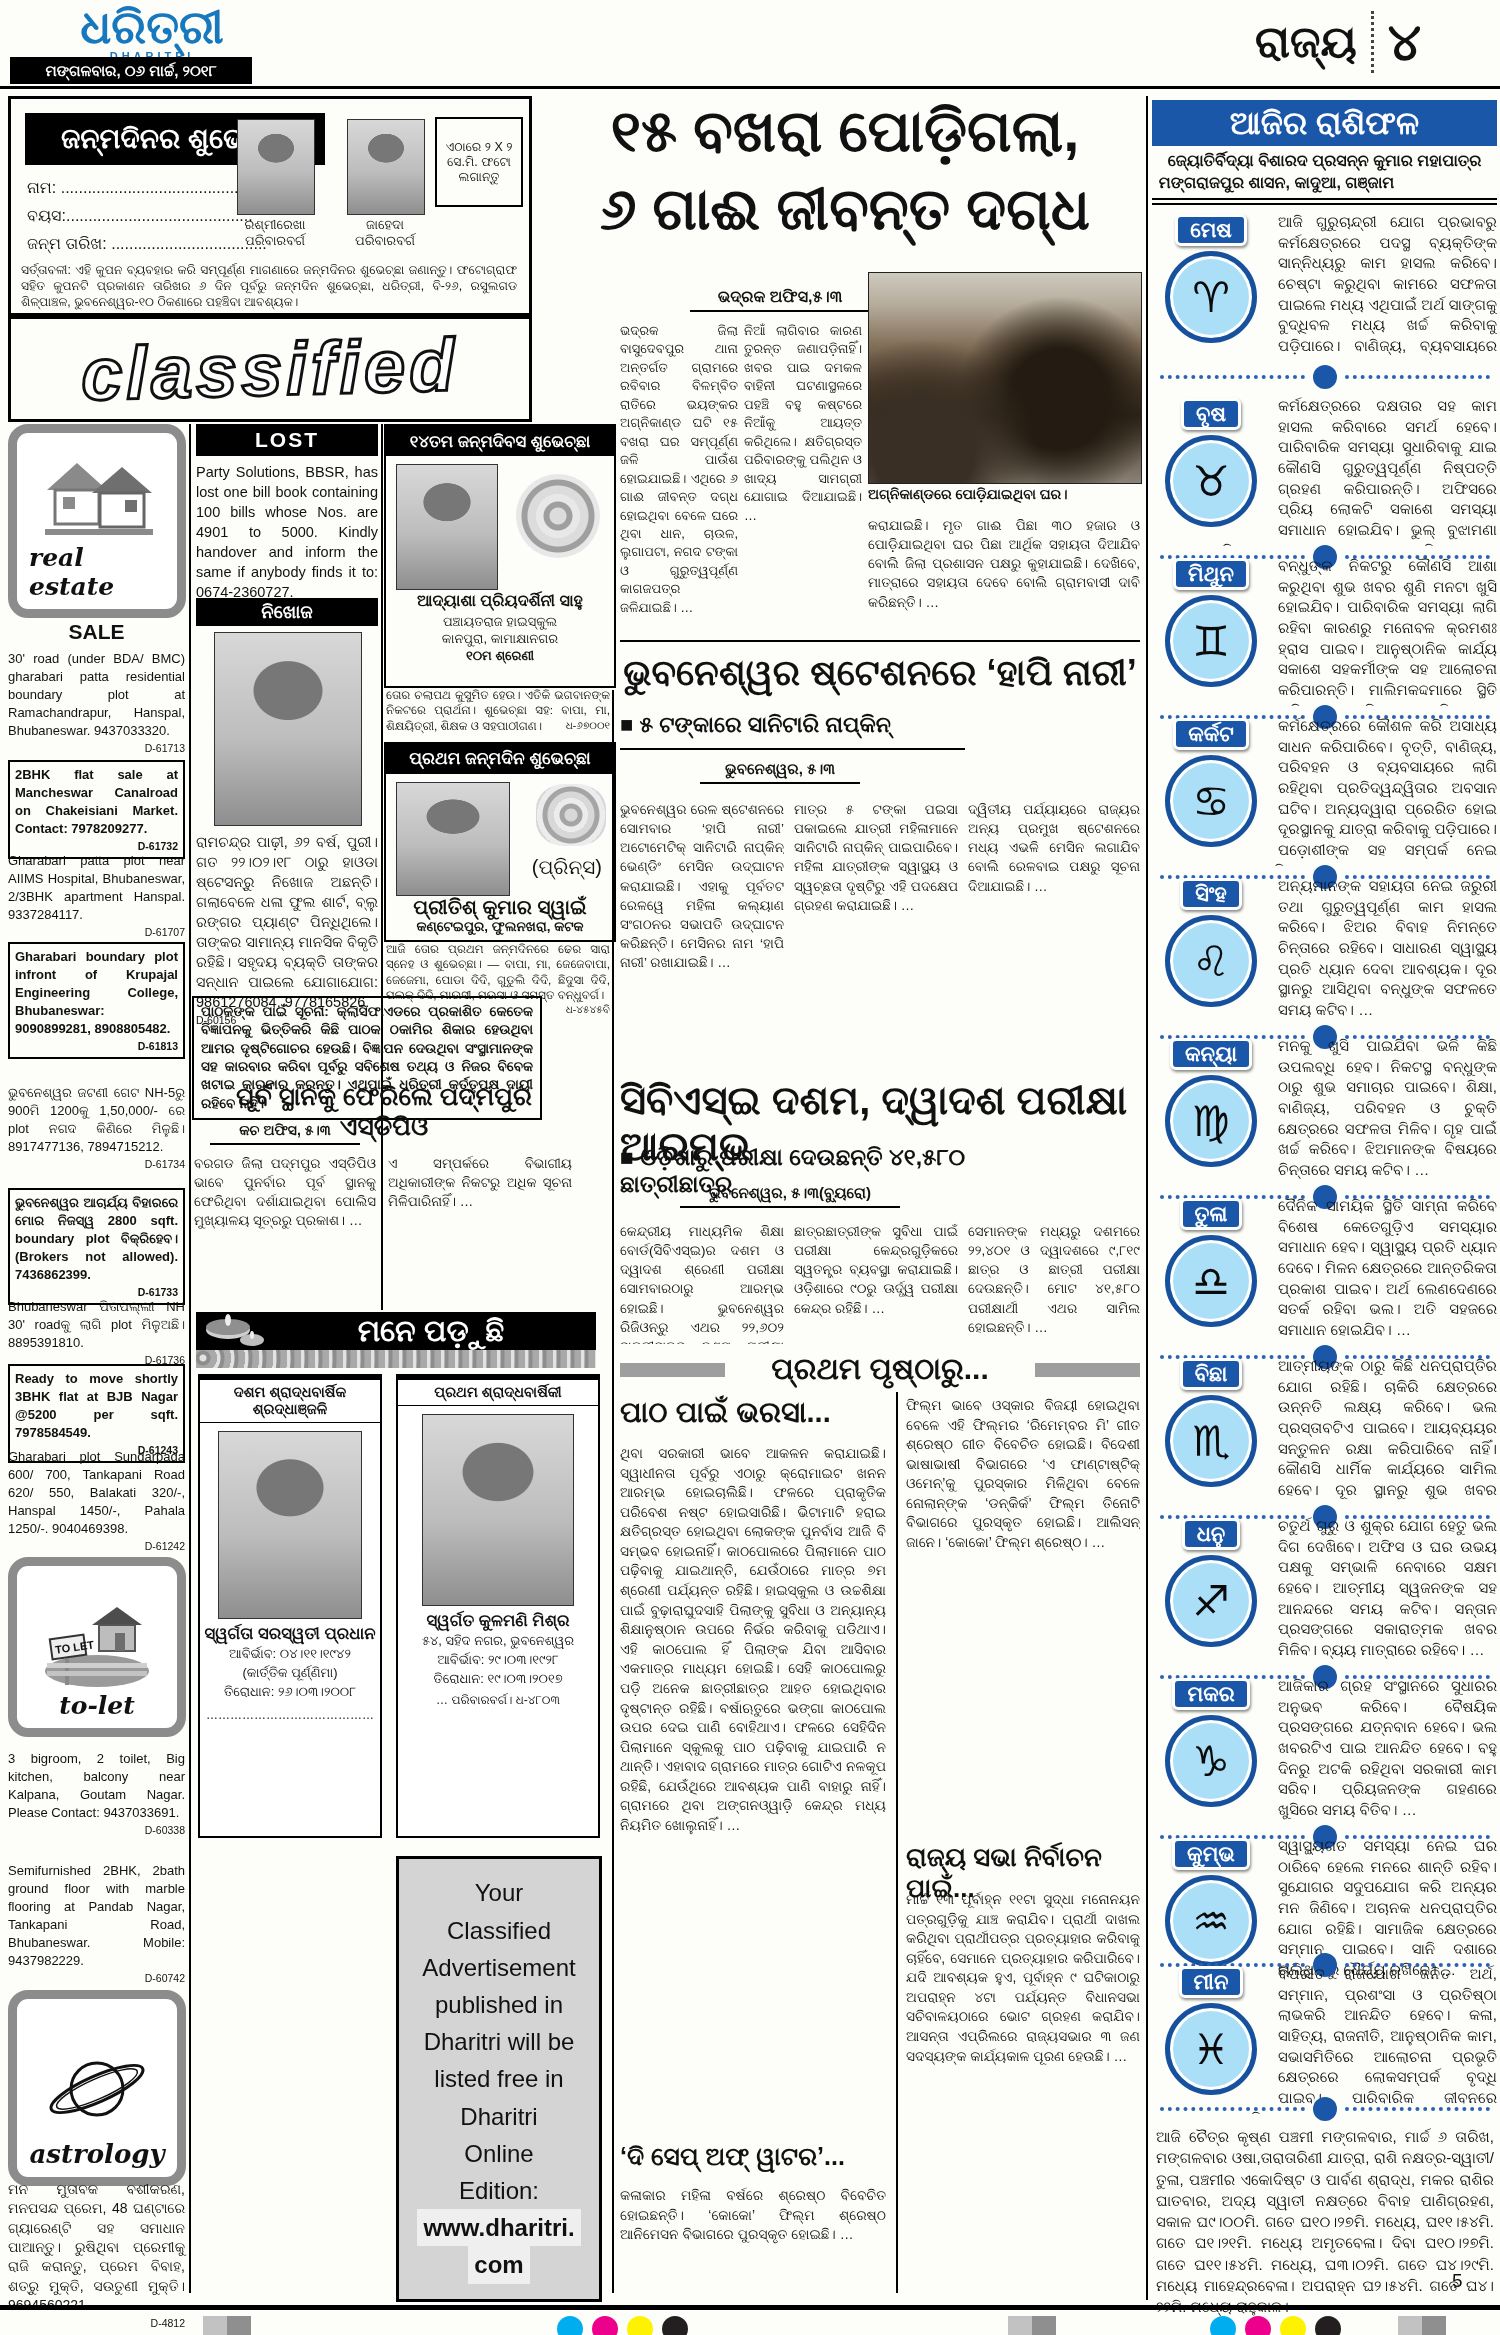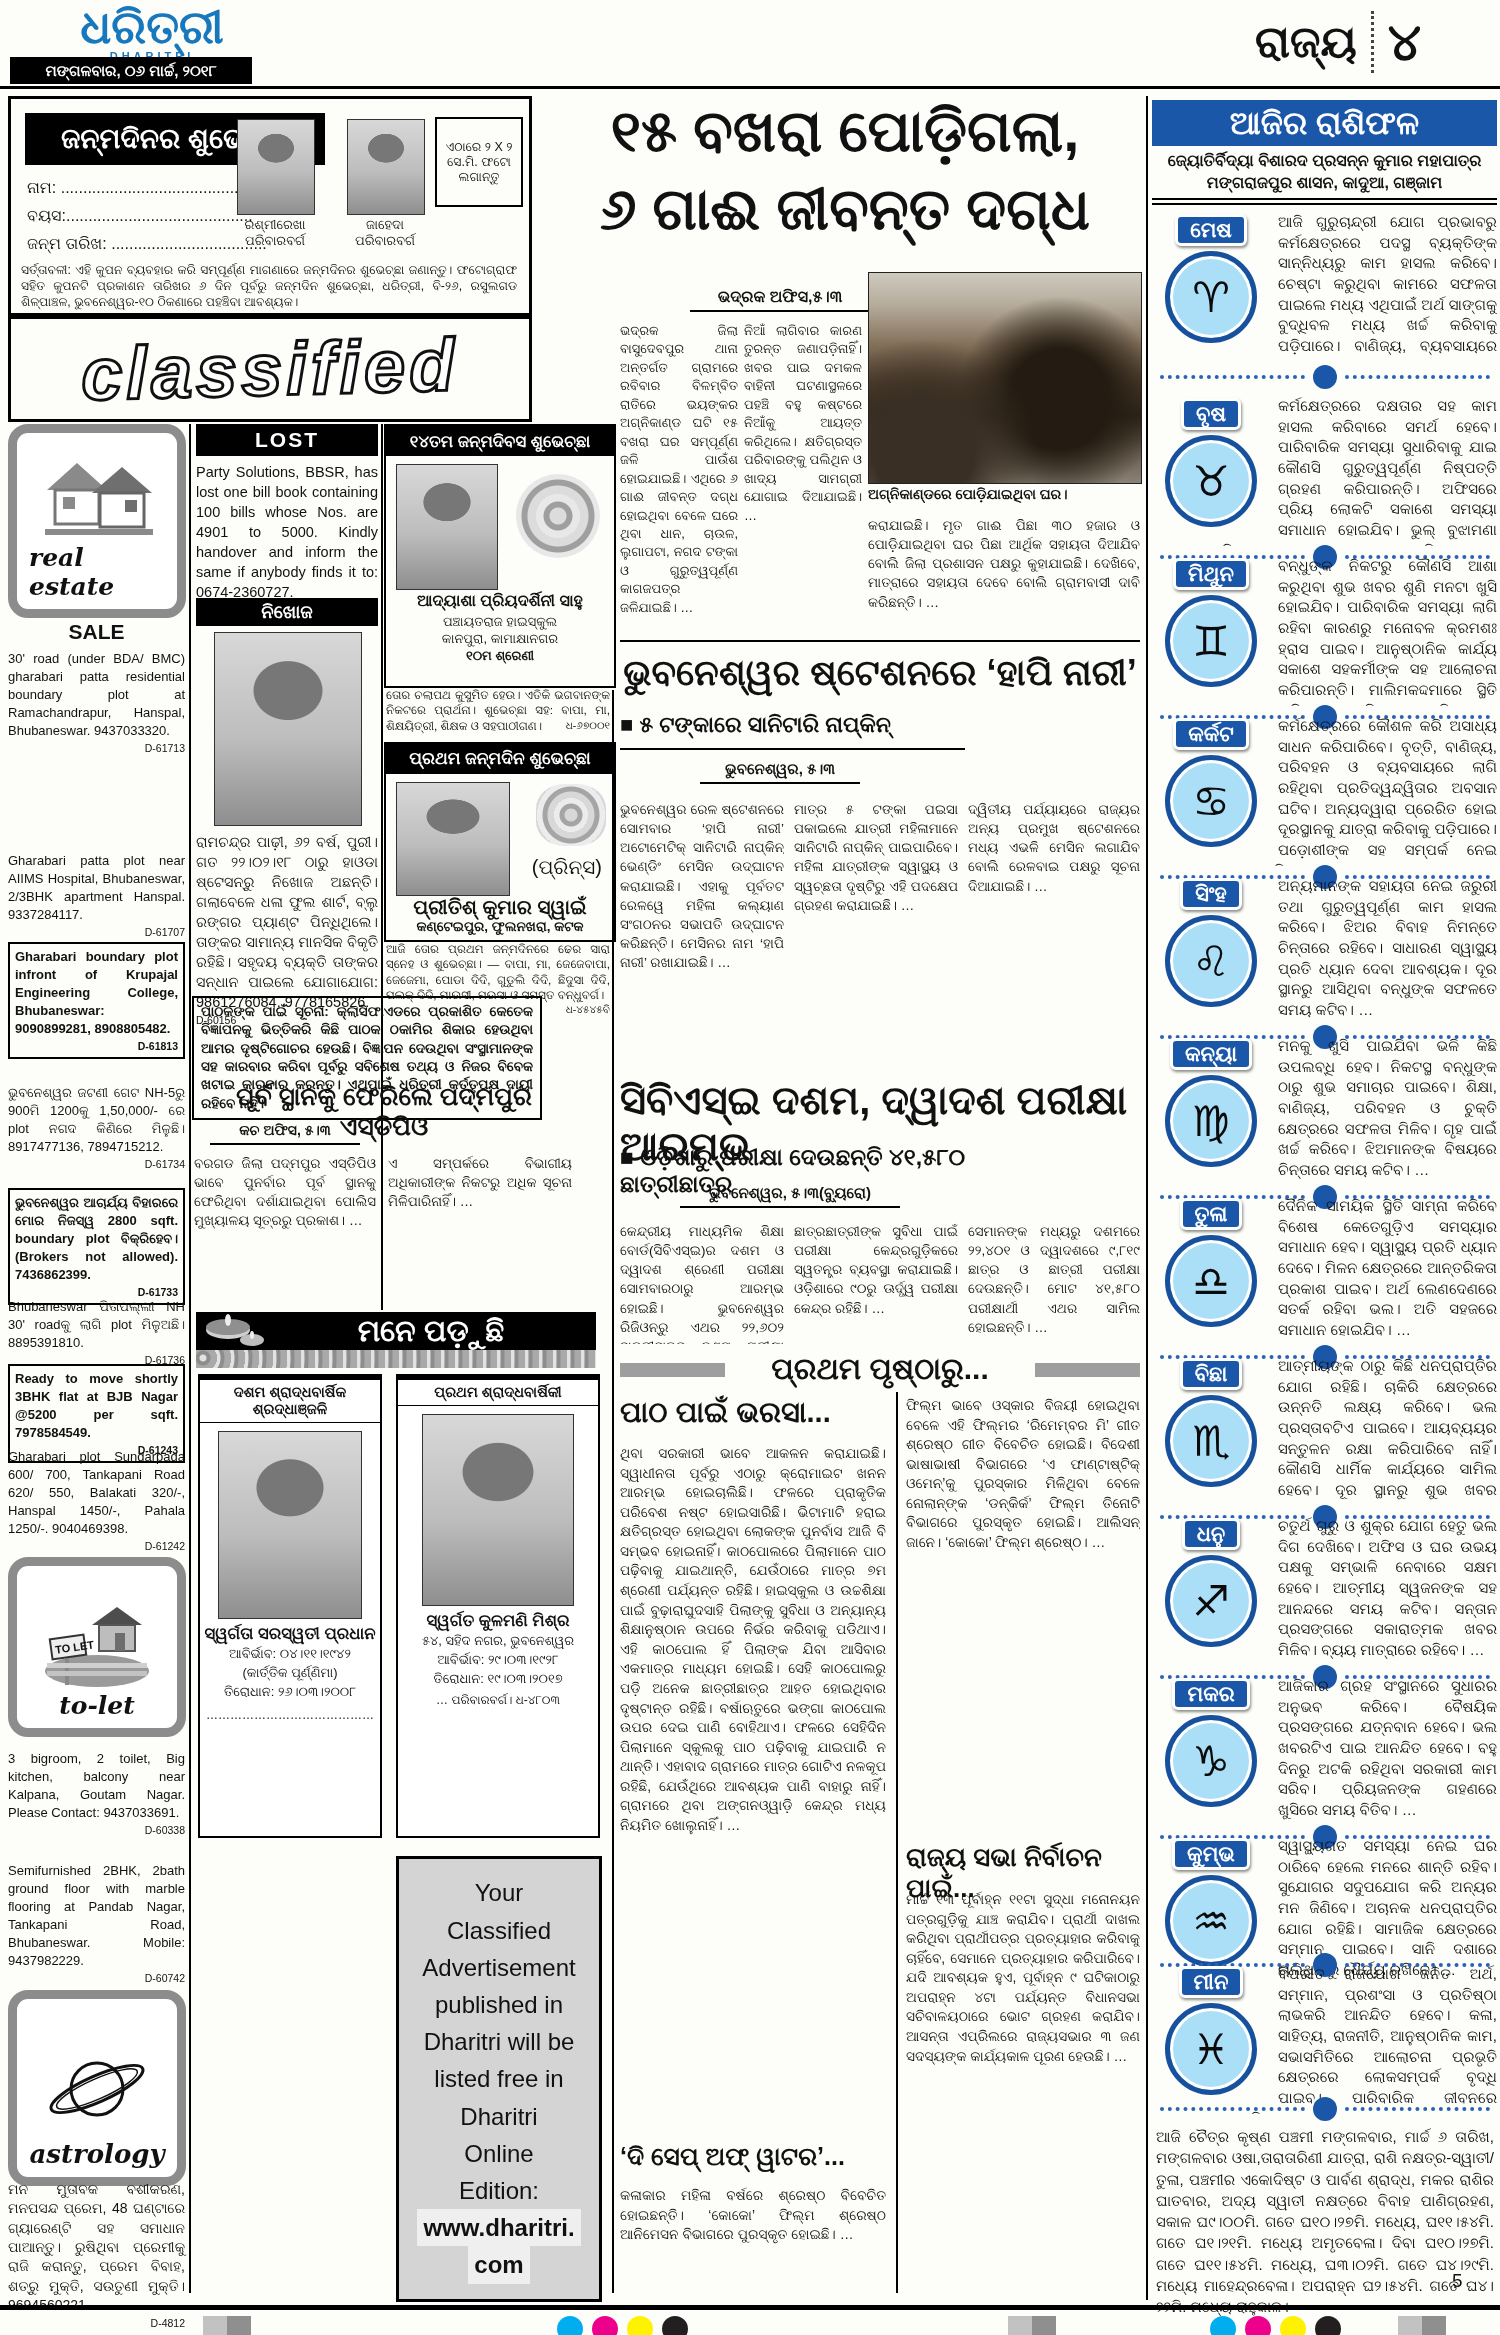--- a/index.html
+++ b/index.html
@@ -107,20 +107,21 @@
       <polygon points="55,48 85,22 115,48" fill="#6f6f6f"></polygon>
         <rect x="63" y="48" width="44" height="34" fill="#fff" stroke="#666" stroke-width="3"></rect>
       <rect x="88" y="55" width="12" height="12" fill="#6f6f6f"></rect>
       <rect x="8" y="84" width="108" height="6" fill="#8a8a8a"></rect>
     </svg>
     <div class="iconlabel" style="font-size:25px;margin:2px 12px 8px;">real estate</div>
   </div>
   <div class="abs" style="left:8px;top:620px;width:177px;text-align:center;font-weight:bold;font-size:21px;">SALE</div>
 
   <div class="abs ad" style="left:8px;top:650px;width:177px;"><span>30' road (under BDA/ BMC) gharabari patta residential boundary plot at Ramachandrapur, Hanspal, Bhubaneswar. 9437033320.</span><span class="ref">D-61713</span></div>
+  <div class="abs ad adbox" style="left:8px;top:760px;width:163px;"><span>2BHK flat sale at Mancheswar Canalroad on Chakeisiani Market. Contact: 7978209277.</span><span class="ref">D-61732</span></div>
   <div class="abs ad" style="left:8px;top:852px;width:177px;"><span>Gharabari patta plot near AIIMS Hospital, Bhubaneswar, 2/3BHK apartment Hanspal. 9337284117.</span><span class="ref">D-61707</span></div>
   <div class="abs ad adbox" style="left:8px;top:942px;width:163px;"><span>Gharabari boundary plot infront of Krupajal Engineering College, Bhubaneswar: 9090899281, 8908805482.</span><span class="ref">D-61813</span></div>
   <div class="abs ad" style="left:8px;top:1084px;width:177px;"><span>ଭୁବନେଶ୍ୱର ଜଟଣୀ ଗେଟ NH-5ରୁ 900ମି 1200କୁ 1,50,000/- ରେ plot ନଗଦ କିଣିରେ ମିଳୁଛି। 8917477136, 7894715212.</span><span class="ref">D-61734</span></div>
   <div class="abs ad adbox" style="left:8px;top:1188px;width:163px;"><span>ଭୁବନେଶ୍ୱର ଆଚାର୍ଯ୍ୟ ବିହାରରେ ମୋର ନିଜସ୍ୱ 2800 sqft. boundary plot ବିକ୍ରିହେବ। (Brokers not allowed). 7436862399.</span><span class="ref">D-61733</span></div>
   <div class="abs ad" style="left:8px;top:1298px;width:177px;"><span>Bhubaneswar ପିତାପଲ୍ଲୀ NH 30' roadକୁ ଲାଗି plot ମିଳୁଅଛି। 8895391810.</span><span class="ref">D-61736</span></div>
   <div class="abs ad adbox" style="left:8px;top:1364px;width:163px;"><span>Ready to move shortly 3BHK flat at BJB Nagar @5200 per sqft. 7978584549.</span><span class="ref">D-61243</span></div>
   <div class="abs ad" style="left:8px;top:1448px;width:177px;"><span>Gharabari plot Sundarpada 600/ 700, Tankapani Road 620/ 550, Balakati 320/-, Hanspal 1450/-, Pahala 1250/-. 9040469398.</span><span class="ref">D-61242</span></div>
 
   <div class="abs iconbox" style="left:8px;top:1557px;width:160px;height:162px;">
     <svg width="120" height="86" viewBox="0 0 120 86">
@@ -267,21 +268,21 @@
   <div class="abs" style="left:620px;top:1396px;width:266px;font-size:29px;font-weight:800;">ପାଠ ପାଇଁ ଭରସା...</div>
   <div class="abs body" style="left:620px;top:1444px;width:266px;height:692px;overflow:hidden;font-size:13.8px;">ଥିବା ସରକାରୀ ଭାବେ ଆକଳନ କରାଯାଇଛି। ସ୍ୱାଧୀନତା ପୂର୍ବରୁ ଏଠାରୁ କ୍ରୋମାଇଟ ଖନନ ଆରମ୍ଭ ହୋଇଚାଲିଛି। ଫଳରେ ପ୍ରାକୃତିକ ପରିବେଶ ନଷ୍ଟ ହୋଇସାରିଛି। ଭିଟାମାଟି ହରାଇ କ୍ଷତିଗ୍ରସ୍ତ ହୋଇଥିବା ଲୋକଙ୍କ ପୁନର୍ବାସ ଆଜି ବି ସମ୍ଭବ ହୋଇନାହିଁ। କାଠପୋଲରେ ପିଲାମାନେ ପାଠ ପଢ଼ିବାକୁ ଯାଇଥାନ୍ତି, ଯେଉଁଠାରେ ମାତ୍ର ୭ମ ଶ୍ରେଣୀ ପର୍ଯ୍ୟନ୍ତ ରହିଛି। ହାଇସ୍କୁଲ ଓ ଉଚ୍ଚଶିକ୍ଷା ପାଇଁ ବୁଢ଼ାରାଘୁଦସାହି ପିଲାଙ୍କୁ ସୁବିଧା ଓ ଅନ୍ୟାନ୍ୟ ଶିକ୍ଷାନୁଷ୍ଠାନ ଉପରେ ନିର୍ଭର କରିବାକୁ ପଡିଥାଏ। ଏହି କାଠପୋଲ ହିଁ ପିଲାଙ୍କ ଯିବା ଆସିବାର ଏକମାତ୍ର ମାଧ୍ୟମ ହୋଇଛି। ସେହି କାଠପୋଲରୁ ପଡ଼ି ଅନେକ ଛାତ୍ରୀଛାତ୍ର ଆହତ ହୋଇଥିବାର ଦୃଷ୍ଟାନ୍ତ ରହିଛି। ବର୍ଷାଋତୁରେ ଭଙ୍ଗା କାଠପୋଲ ଉପର ଦେଇ ପାଣି ବୋହିଥାଏ। ଫଳରେ ସେହିଦିନ ପିଲାମାନେ ସ୍କୁଲକୁ ପାଠ ପଢ଼ିବାକୁ ଯାଇପାରି ନ ଥାନ୍ତି। ଏହାବାଦ ଗ୍ରାମରେ ମାତ୍ର ଗୋଟିଏ ନଳକୂପ ରହିଛି, ଯେଉଁଥିରେ ଆବଶ୍ୟକ ପାଣି ବାହାରୁ ନାହିଁ। ଗ୍ରାମରେ ଥିବା ଅଙ୍ଗନଓ୍ୱାଡ଼ି କେନ୍ଦ୍ର ମଧ୍ୟ ନିୟମିତ ଖୋଲୁନାହିଁ। …</div>
   <div class="abs" style="left:620px;top:2142px;width:266px;font-size:25px;font-weight:800;">‘ଦି ସେପ୍ ଅଫ୍ ୱାଟର’...</div>
   <div class="abs body" style="left:620px;top:2186px;width:266px;height:106px;overflow:hidden;font-size:13.8px;">କଳାକାର ମହିଳା ବର୍ଷରେ ଶ୍ରେଷ୍ଠ ବିବେଚିତ ହୋଇଛନ୍ତି। ‘କୋକୋ’ ଫିଲ୍ମ ଶ୍ରେଷ୍ଠ ଆନିମେସନ ବିଭାଗରେ ପୁରସ୍କୃତ ହୋଇଛି। …</div>
   <div class="abs body" style="left:906px;top:1396px;width:234px;height:440px;overflow:hidden;font-size:13.8px;">ଫିଲ୍ମ ଭାବେ ଓସ୍କାର ବିଜୟୀ ହୋଇଥିବା ବେଳେ ଏହି ଫିଲ୍ମର ‘ରିମେମ୍ବର ମି’ ଗୀତ ଶ୍ରେଷ୍ଠ ଗୀତ ବିବେଚିତ ହୋଇଛି। ବିଦେଶୀ ଭାଷାଭାଷୀ ବିଭାଗରେ ‘ଏ ଫାଣ୍ଟାଷ୍ଟିକ୍ ଓମେନ୍’କୁ ପୁରସ୍କାର ମିଳିଥିବା ବେଳେ ନୋଲାନ୍‌ଙ୍କ ‘ଡନ୍‌କିର୍କ’ ଫିଲ୍ମ ତିନୋଟି ବିଭାଗରେ ପୁରସ୍କୃତ ହୋଇଛି। ଆଲିସନ୍ ଜାନେ। ‘କୋକୋ’ ଫିଲ୍ମ ଶ୍ରେଷ୍ଠ। …</div>
   <div class="abs" style="left:906px;top:1842px;width:234px;font-size:26px;font-weight:800;">ରାଜ୍ୟ ସଭା ନିର୍ବାଚନ ପାଇଁ...</div>
   <div class="abs body" style="left:906px;top:1890px;width:234px;height:402px;overflow:hidden;font-size:13.8px;">ମାର୍ଚ୍ଚ ୧୩ ପୂର୍ବାହ୍ନ ୧୧ଟା ସୁଦ୍ଧା ମନୋନୟନ ପତ୍ରଗୁଡ଼ିକୁ ଯାଞ୍ଚ କରାଯିବ। ପ୍ରାର୍ଥୀ ଦାଖଲ କରିଥିବା ପ୍ରାର୍ଥୀପତ୍ର ପ୍ରତ୍ୟାହାର କରିବାକୁ ଚାହିଁବେ, ସେମାନେ ପ୍ରତ୍ୟାହାର କରିପାରିବେ। ଯଦି ଆବଶ୍ୟକ ହୁଏ, ପୂର୍ବାହ୍ନ ୯ ଘଟିକାଠାରୁ ଅପରାହ୍ନ ୪ଟା ପର୍ଯ୍ୟନ୍ତ ବିଧାନସଭା ସଚିବାଳୟଠାରେ ଭୋଟ ଗ୍ରହଣ କରାଯିବ। ଆସନ୍ତା ଏପ୍ରିଲରେ ରାଜ୍ୟସଭାର ୩ ଜଣ ସଦସ୍ୟଙ୍କ କାର୍ଯ୍ୟକାଳ ପୂରଣ ହେଉଛି। …</div>
 
   <div class="abs" style="left:1152px;top:100px;width:345px;height:46px;background:#1a57a8;color:#fff;text-align:center;font-size:32px;font-weight:800;line-height:46px;">ଆଜିର ରାଶିଫଳ</div>
   <div class="abs" style="left:1152px;top:152px;width:345px;text-align:center;font-size:16px;font-weight:bold;">ଜ୍ୟୋତିର୍ବିଦ୍ୟା ବିଶାରଦ ପ୍ରସନ୍ନ କୁମାର ମହାପାତ୍ର</div>
-  <div class="abs" style="left:1152px;top:174px;width:345px;text-align:center;font-size:16px;font-weight:bold;">ମଙ୍ଗରାଜପୁର ଶାସନ, କାଦୁଆ, ଗଞ୍ଜାମ</div>
+  <div class="abs" style="left:1104px;top:174px;width:345px;text-align:center;font-size:16px;font-weight:bold;">ମଙ୍ଗରାଜପୁର ଶାସନ, କାଦୁଆ, ଗଞ୍ଜାମ</div>
   <div class="abs" style="left:1152px;top:198px;width:345px;border-top:2px solid #000;border-bottom:2px solid #000;height:3px;"></div>
 
   <div class="zblock" style="top:212px;">
     <div class="zfloat">
         <span class="zbadge">ମେଷ</span>
         <span class="zicon">♈</span>
       </div>
     <p>ଆଜି ଗୁରୁଚାନ୍ଦ୍ରୀ ଯୋଗ ପ୍ରଭାବରୁ କର୍ମକ୍ଷେତ୍ରରେ ପଦସ୍ଥ ବ୍ୟକ୍ତିଙ୍କ ସାନ୍ନିଧ୍ୟରୁ କାମ ହାସଲ କରିବେ। ଚେଷ୍ଟା କରୁଥିବା କାମରେ ସଫଳତା ପାଇଲେ ମଧ୍ୟ ଏଥିପାଇଁ ଅର୍ଥ ସାଙ୍ଗକୁ ବୁଦ୍ଧିବଳ ମଧ୍ୟ ଖର୍ଚ୍ଚ କରିବାକୁ ପଡ଼ିପାରେ। ବାଣିଜ୍ୟ, ବ୍ୟବସାୟରେ ନୂଆ ଯୋଜନା ଉପରେ ଗୁରୁତ୍ୱ ଦେବେ। ଘର ଲୋକଙ୍କ ଉପରେ ଅଯଥା ବିରକ୍ତି ପ୍ରକାଶ କରନ୍ତୁ ନାହିଁ।</p>
   </div>
   <div class="zsep" style="top:364px;">

